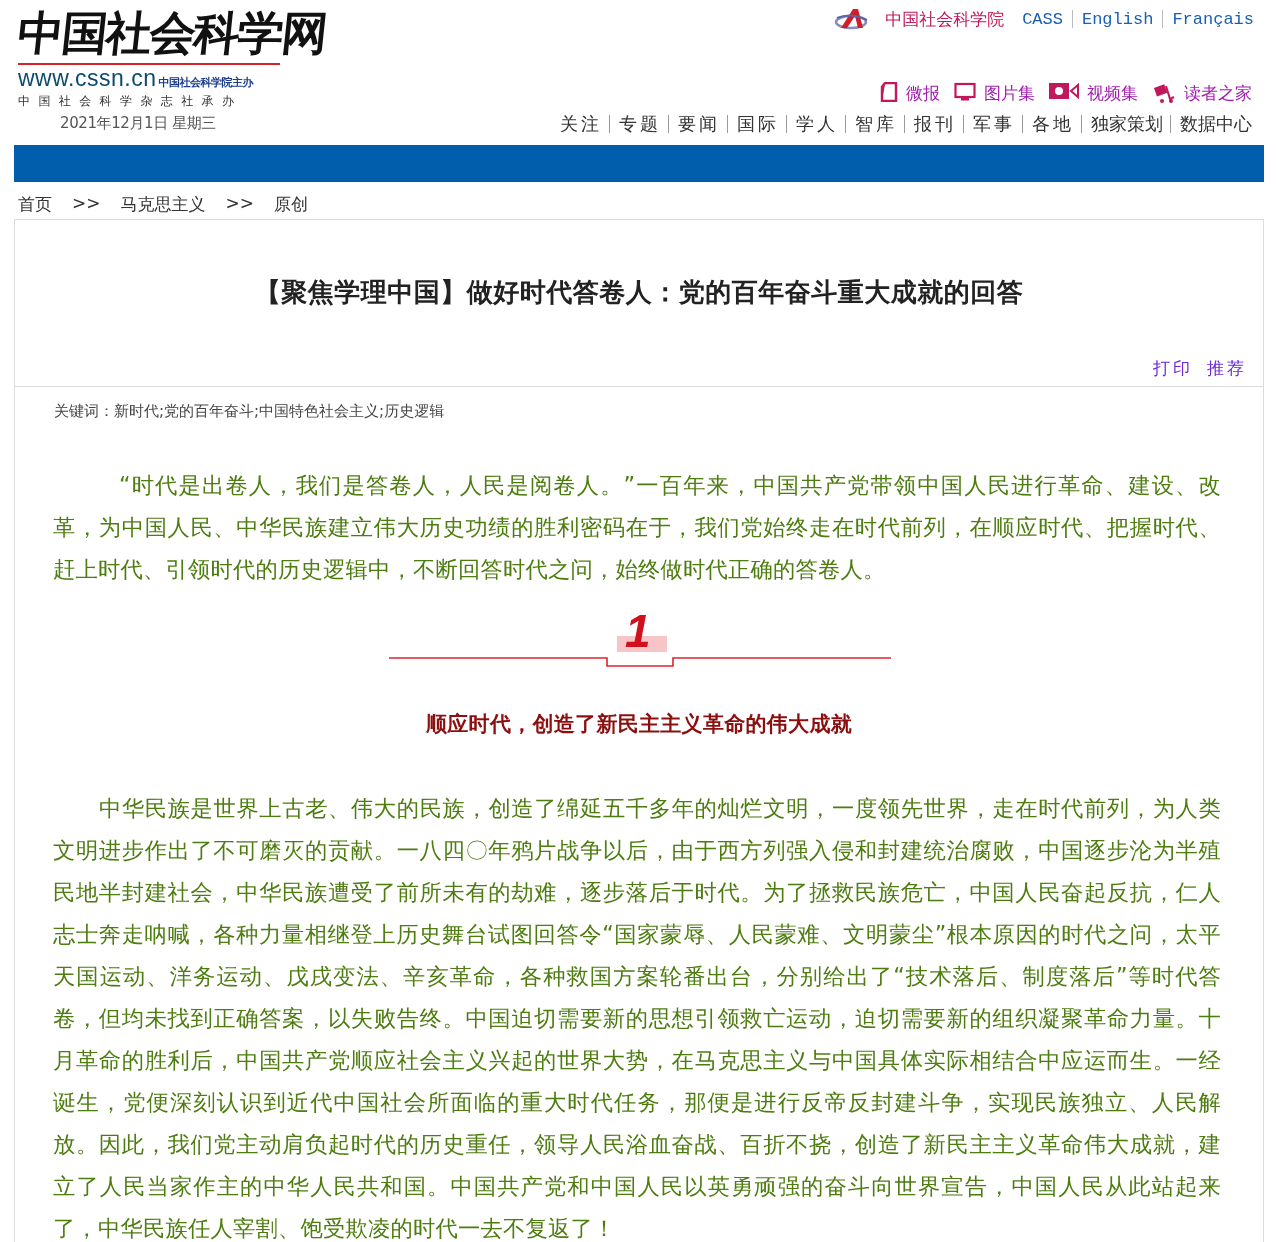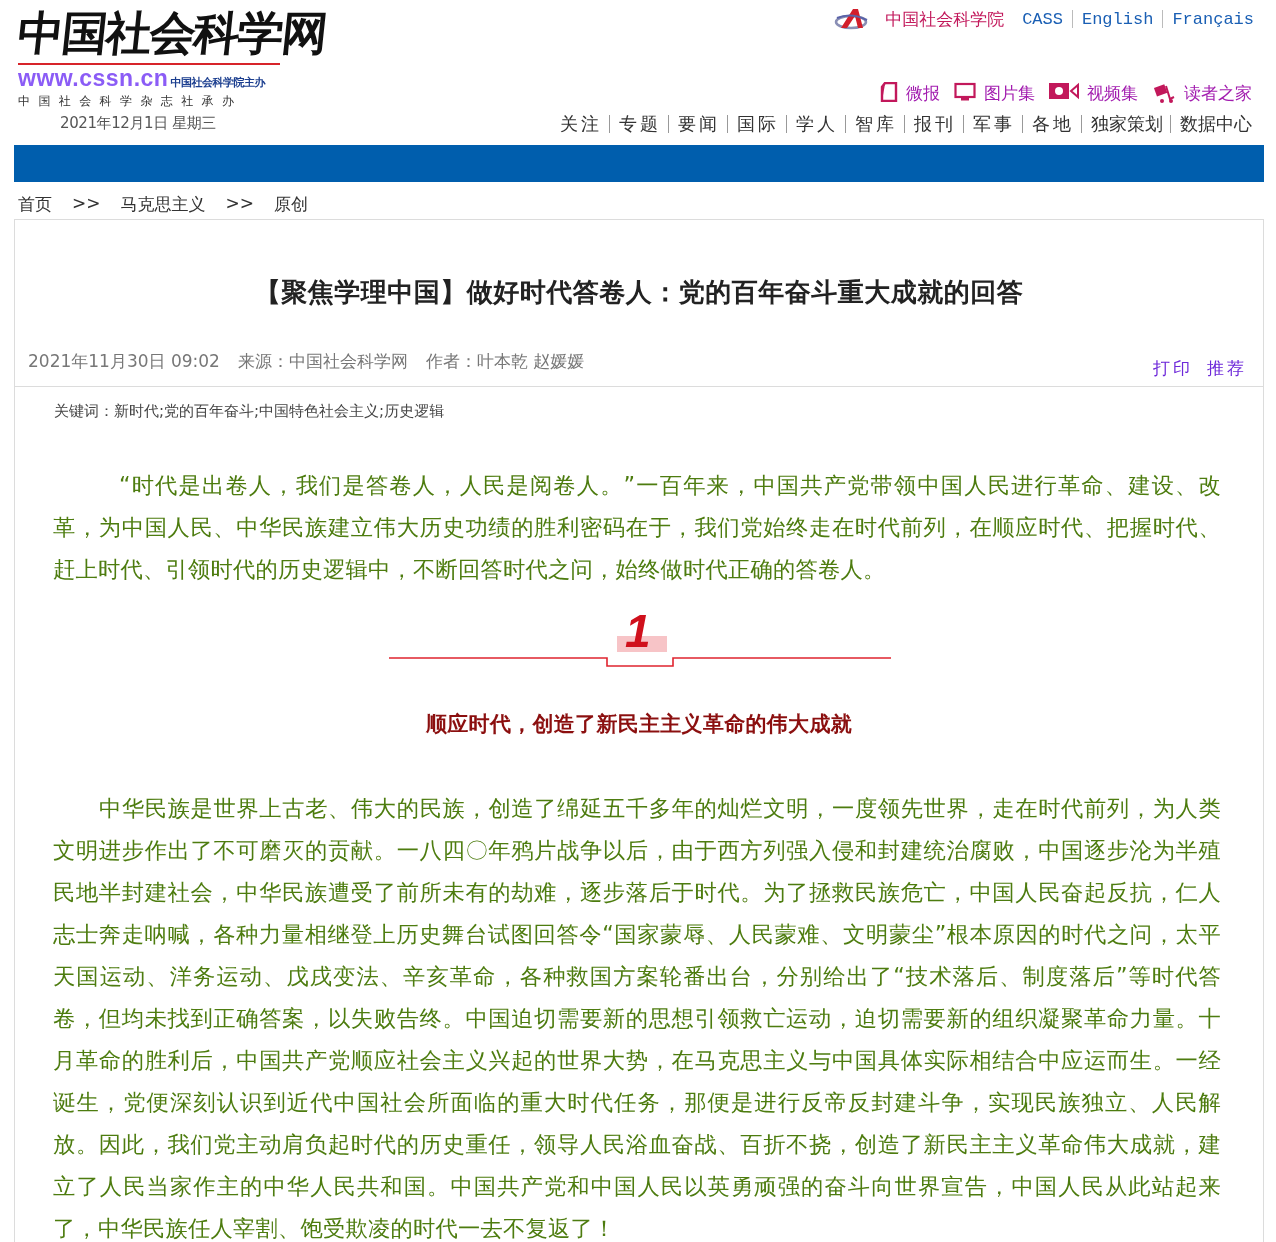--- a/index.html
+++ b/index.html
@@ -6,22 +6,22 @@
   body { width: 1276px; height: 1242px; overflow: hidden; position: relative;
          font-family: "DejaVu Sans", "Liberation Sans", sans-serif; color: #333; }
 
   
   .logo { position: absolute; left: 18px; top: 6px; width: 262px; }
   .logo-calli { font-family: "DejaVu Serif", serif; font-weight: bold; font-size: 46px;
                 letter-spacing: -2px; color: #111; line-height: 54px; white-space: nowrap;
                 transform: skewX(-6deg); }
   .logo-redline { height: 2px; background: #d7242a; margin-top: 3px; }
   .logo-url { display: flex; align-items: baseline; margin-top: 2px; }
-  .logo-url-text { font-family: "Liberation Sans", sans-serif; font-weight: bold; font-size: 23px;
-                   color: #8b5cf6; letter-spacing: 0.5px; line-height: 22px; }
+  .logo-url-text { font-family: "Liberation Sans", sans-serif; font-weight: normal; font-size: 23px;
+                   color: #0c4a6e; letter-spacing: 0.5px; line-height: 22px; }
   .logo-url-sub { font-size: 11px; font-weight: bold; color: #1b3e8f; margin-left: 2px; letter-spacing: -0.5px; }
   .logo-tagline { font-size: 12px; color: #333; letter-spacing: 8.4px; margin-top: 3px; white-space: nowrap; }
   .date-line { position: absolute; left: 60px; top: 114px; font-size: 15px; color: #555;
                font-family: "DejaVu Sans", sans-serif; letter-spacing: -0.4px; }
 
   .toplinks { position: absolute; right: 22px; top: 6px; display: flex; align-items: center; font-size: 17px; font-family: Liberation Mono, monospace; }
   .cass-logo { width: 40px; height: 26px; margin-right: 12px; position: relative; }
   .cass-logo svg { display: block; }
   .toplink-cn { color: #c2185b; margin-right: 18px; }
   .toplink { color: #1a5fb4; text-decoration: none; }
@@ -162,25 +162,20 @@
   <span class="bc-link">首页</span>
   <span>&gt;&gt;</span>
   <span class="bc-link">马克思主义</span>
   <span>&gt;&gt;</span>
   <span class="bc-link">原创</span>
 </div>
 
 <div class="article">
   <h1 class="title" style="margin:0;">【聚焦学理中国】做好时代答卷人：党的百年奋斗重大成就的回答</h1>
 
-  <div class="meta">
-    <span>2021年11月30日 09:02</span>
-    <span>来源：中国社会科学网</span>
-    <span>作者：叶本乾 赵媛媛</span>
-  </div>
   <div class="meta-actions">
     <span>打印</span>
     <span>推荐</span>
   </div>
   <div class="meta-divider"></div>
 
   <div class="keywords">关键词：新时代;党的百年奋斗;中国特色社会主义;历史逻辑</div>
 
   <p class="para para1">“时代是出卷人，我们是答卷人，人民是阅卷人。”一百年来，中国共产党带领中国人民进行革命、建设、改革，为中国人民、中华民族建立伟大历史功绩的胜利密码在于，我们党始终走在时代前列，在顺应时代、把握时代、赶上时代、引领时代的历史逻辑中，不断回答时代之问，始终做时代正确的答卷人。</p>
 

